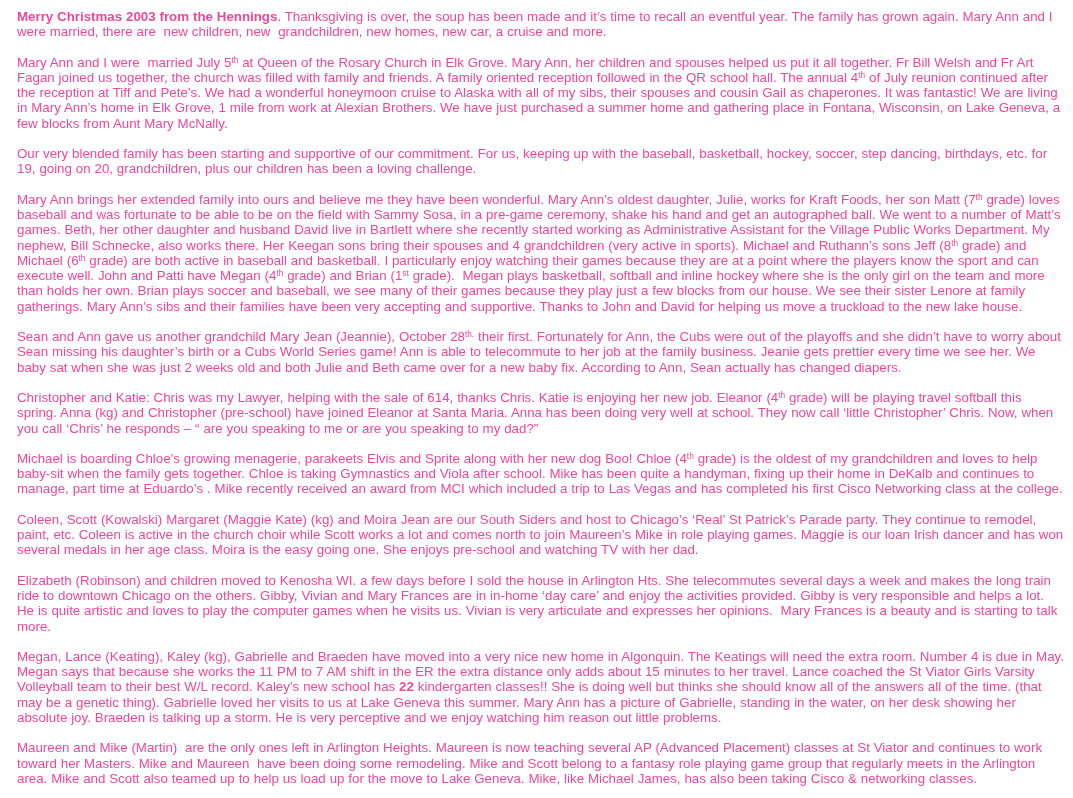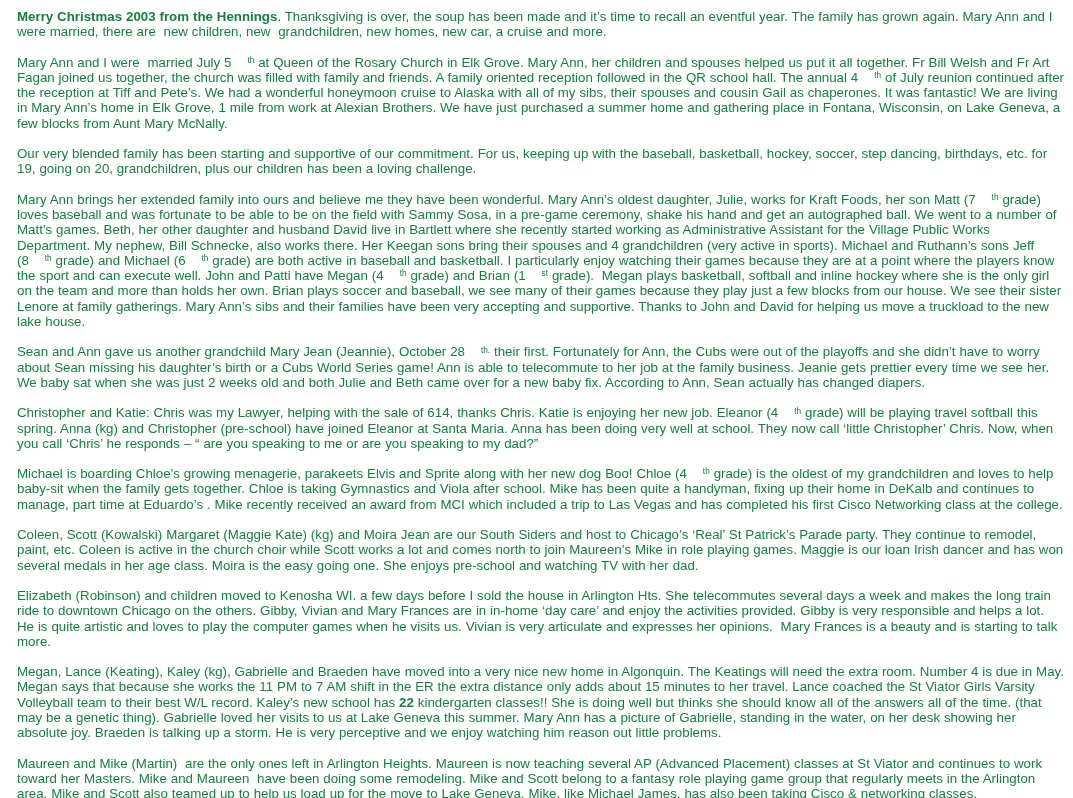--- a/index.html
+++ b/index.html
@@ -23,27 +23,26 @@
   .para {
     margin: 0 0 15px 0;
     white-space: pre-wrap;
     word-spacing: 0.2px;
   }
   .b { font-weight: bold; }
   .sup {
     font-size: 0.62em;
     line-height: 0;
     vertical-align: 0.45em;
-    margin-left: 16px;
   }
 </style>
 </head>
 <body>
 
-<div class="page" style="color: #15803d; background: rgb(255, 255, 255);">
+<div class="page" style="color: #ec4899; background: rgb(255, 255, 255);">
     <p class="para"><span class="b">Merry Christmas 2003 from the Hennings</span><span>. Thanksgiving is over, the soup has been made and it’s time to recall an eventful year. The family has grown again. Mary Ann and I were married, there are  new children, new  grandchildren, new homes, new car, a cruise and more.</span></p>
     <p class="para"><span>Mary Ann and I were  married July 5</span><span class="sup">th</span><span> at Queen of the Rosary Church in Elk Grove. Mary Ann, her children and spouses helped us put it all together. Fr Bill Welsh and Fr Art Fagan joined us together, the church was filled with family and friends. A family oriented reception followed in the QR school hall. The annual 4</span><span class="sup">th</span><span> of July reunion continued after the reception at Tiff and Pete’s. We had a wonderful honeymoon cruise to Alaska with all of my sibs, their spouses and cousin Gail as chaperones. It was fantastic! We are living in Mary Ann’s home in Elk Grove, 1 mile from work at Alexian Brothers. We have just purchased a summer home and gathering place in Fontana, Wisconsin, on Lake Geneva, a few blocks from Aunt Mary McNally.</span></p>
     <p class="para"><span>Our very blended family has been starting and supportive of our commitment. For us, keeping up with the baseball, basketball, hockey, soccer, step dancing, birthdays, etc. for 19, going on 20, grandchildren, plus our children has been a loving challenge.</span></p>
     <p class="para"><span>Mary Ann brings her extended family into ours and believe me they have been wonderful. Mary Ann’s oldest daughter, Julie, works for Kraft Foods, her son Matt (7</span><span class="sup">th</span><span> grade) loves baseball and was fortunate to be able to be on the field with Sammy Sosa, in a pre-game ceremony, shake his hand and get an autographed ball. We went to a number of Matt’s games. Beth, her other daughter and husband David live in Bartlett where she recently started working as Administrative Assistant for the Village Public Works Department. My nephew, Bill Schnecke, also works there. Her Keegan sons bring their spouses and 4 grandchildren (very active in sports). Michael and Ruthann’s sons Jeff (8</span><span class="sup">th</span><span> grade) and Michael (6</span><span class="sup">th</span><span> grade) are both active in baseball and basketball. I particularly enjoy watching their games because they are at a point where the players know the sport and can execute well. John and Patti have Megan (4</span><span class="sup">th</span><span> grade) and Brian (1</span><span class="sup">st</span><span> grade).  Megan plays basketball, softball and inline hockey where she is the only girl on the team and more than holds her own. Brian plays soccer and baseball, we see many of their games because they play just a few blocks from our house. We see their sister Lenore at family gatherings. Mary Ann’s sibs and their families have been very accepting and supportive. Thanks to John and David for helping us move a truckload to the new lake house.</span></p>
     <p class="para"><span>Sean and Ann gave us another grandchild Mary Jean (Jeannie), October 28</span><span class="sup">th.</span><span> their first. Fortunately for Ann, the Cubs were out of the playoffs and she didn’t have to worry about Sean missing his daughter’s birth or a Cubs World Series game! Ann is able to telecommute to her job at the family business. Jeanie gets prettier every time we see her. We baby sat when she was just 2 weeks old and both Julie and Beth came over for a new baby fix. According to Ann, Sean actually has changed diapers.</span></p>
     <p class="para"><span>Christopher and Katie: Chris was my Lawyer, helping with the sale of 614, thanks Chris. Katie is enjoying her new job. Eleanor (4</span><span class="sup">th</span><span> grade) will be playing travel softball this spring. Anna (kg) and Christopher (pre-school) have joined Eleanor at Santa Maria. Anna has been doing very well at school. They now call ‘little Christopher’ Chris. Now, when you call ‘Chris’ he responds – “ are you speaking to me or are you speaking to my dad?”</span></p>
     <p class="para"><span>Michael is boarding Chloe’s growing menagerie, parakeets Elvis and Sprite along with her new dog Boo! Chloe (4</span><span class="sup">th</span><span> grade) is the oldest of my grandchildren and loves to help baby-sit when the family gets together. Chloe is taking Gymnastics and Viola after school. Mike has been quite a handyman, fixing up their home in DeKalb and continues to manage, part time at Eduardo’s . Mike recently received an award from MCI which included a trip to Las Vegas and has completed his first Cisco Networking class at the college.</span></p>
     <p class="para"><span>Coleen, Scott (Kowalski) Margaret (Maggie Kate) (kg) and Moira Jean are our South Siders and host to Chicago’s ‘Real’ St Patrick’s Parade party. They continue to remodel, paint, etc. Coleen is active in the church choir while Scott works a lot and comes north to join Maureen’s Mike in role playing games. Maggie is our loan Irish dancer and has won several medals in her age class. Moira is the easy going one. She enjoys pre-school and watching TV with her dad.</span></p>
     <p class="para"><span>Elizabeth (Robinson) and children moved to Kenosha WI. a few days before I sold the house in Arlington Hts. She telecommutes several days a week and makes the long train ride to downtown Chicago on the others. Gibby, Vivian and Mary Frances are in in-home ‘day care’ and enjoy the activities provided. Gibby is very responsible and helps a lot. He is quite artistic and loves to play the computer games when he visits us. Vivian is very articulate and expresses her opinions.  Mary Frances is a beauty and is starting to talk more.</span></p>
     <p class="para"><span>Megan, Lance (Keating), Kaley (kg), Gabrielle and Braeden have moved into a very nice new home in Algonquin. The Keatings will need the extra room. Number 4 is due in May. Megan says that because she works the 11 PM to 7 AM shift in the ER the extra distance only adds about 15 minutes to her travel. Lance coached the St Viator Girls Varsity Volleyball team to their best W/L record. Kaley’s new school has </span><span class="b">22</span><span> kindergarten classes!! She is doing well but thinks she should know all of the answers all of the time. (that may be a genetic thing). Gabrielle loved her visits to us at Lake Geneva this summer. Mary Ann has a picture of Gabrielle, standing in the water, on her desk showing her absolute joy. Braeden is talking up a storm. He is very perceptive and we enjoy watching him reason out little problems.</span></p>

